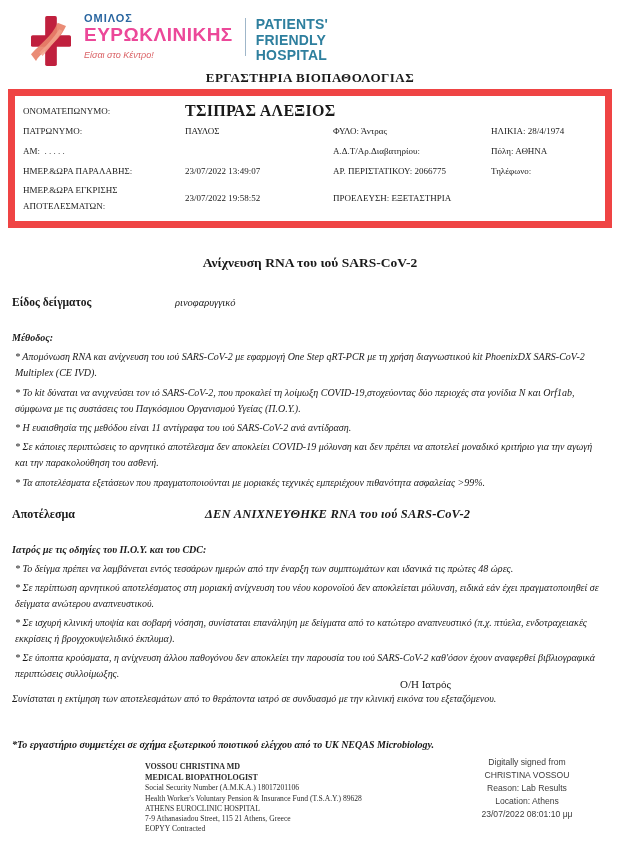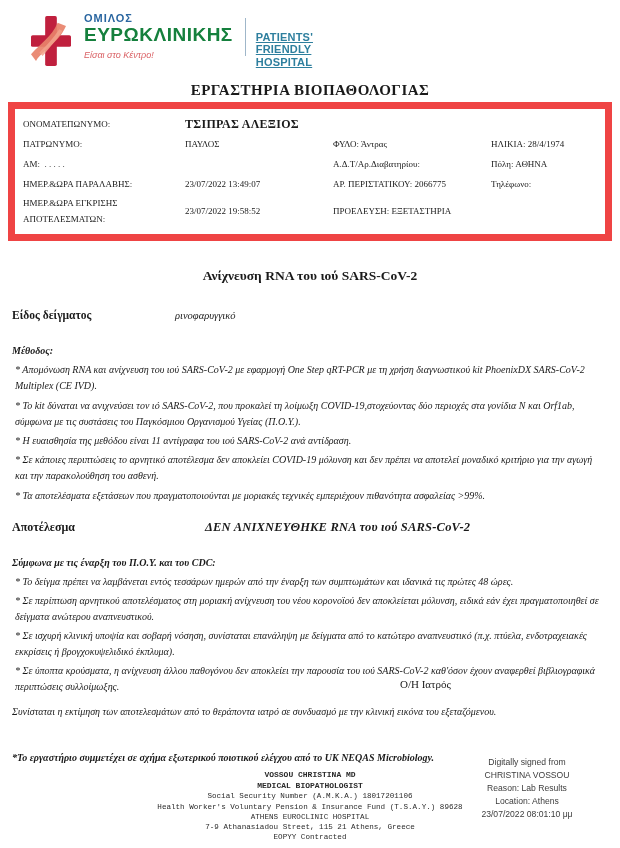--- a/index.html
+++ b/index.html
@@ -13,38 +13,38 @@
     font-family: "Liberation Serif", serif;
     color: #1a1a1a;
     overflow: hidden;
   }
 
   
   .header { display: flex; align-items: flex-start; padding: 12px 0 0 26px; height: 62px; }
   .logo-cross { width: 50px; height: 54px; flex: 0 0 auto; margin-top: 2px; }
   .logo-text { margin-left: 8px; font-family: "Liberation Sans", sans-serif; }
   .logo-line1 { color: #2a66a0; font-size: 11px; letter-spacing: 1px; font-weight: 600; }
-  .logo-line2 { color: #15803d; font-size: 19px; font-weight: bold; letter-spacing: 0.5px; line-height: 1.15; }
+  .logo-line2 { color: #ec4899; font-size: 19px; font-weight: bold; letter-spacing: 0.5px; line-height: 1.15; }
   .logo-tagline { color: #d95f63; font-size: 9px; font-style: italic; margin-top: 4px; }
   .logo-divider { width: 1px; height: 38px; background: #9fb6c9; margin: 6px 10px 0 12px; }
-  .pfh { margin-top: 19px; font-family: "Liberation Sans", sans-serif; color: #2e7f9e; font-weight: bold; font-size: 11px; line-height: 1.12; letter-spacing: 0.2px; text-decoration: underline; }
+  .pfh { margin-top: 5px; font-family: "Liberation Sans", sans-serif; color: #2e7f9e; font-weight: bold; font-size: 14px; line-height: 1.12; letter-spacing: 0.2px; }
 
-  .dept-title { text-align: center; font-weight: bold; font-size: 15px; letter-spacing: 0.5px; margin-top: 20px; }
+  .dept-title { text-align: center; font-weight: bold; font-size: 13px; letter-spacing: 0.5px; margin-top: 8px; }
 
   
   .patient-box {
     margin: 3px 8px 0 8px;
     border: 7px solid #ef4444;
     padding: 5px 4px 6px 4px;
     font-size: 9px;
   }
   .p-row { display: grid; grid-template-columns: 162px 148px 158px 1fr; align-items: center; min-height: 20px; padding: 0 0 0 4px; }
   .p-row.tall { min-height: 34px; }
   .p-cell { white-space: nowrap; }
-  .p-name-value { font-weight: bold; font-size: 12px; letter-spacing: 0.3px; grid-column: 2 / 5; }
+  .p-name-value { font-weight: bold; font-size: 16px; letter-spacing: 0.3px; grid-column: 2 / 5; }
   .p-label-2line { line-height: 1.8; }
 
   
   .test-title { text-align: center; font-weight: bold; font-size: 13.5px; margin-top: 27px; }
   .specimen-row { display: flex; margin: 25px 0 0 12px; align-items: baseline; }
   .specimen-label { font-weight: bold; font-size: 11.5px; width: 163px; }
   .specimen-value { font-style: italic; font-size: 10.5px; }
 
   .methods { margin: 22px 12px 0 12px; font-size: 10px; font-style: italic; line-height: 1.62; }
   .methods-heading { font-weight: bold; }
@@ -57,22 +57,22 @@
   .guidelines { margin: 20px 12px 0 12px; font-size: 10px; font-style: italic; line-height: 1.6; }
   .guidelines-heading { font-weight: bold; }
   .advice { margin: 9px 12px 0 12px; font-size: 10px; font-style: italic; line-height: 1.6; }
   .qa-note { margin: 32px 12px 0 12px; font-size: 10px; font-style: italic; font-weight: bold; }
 
   .doctor-sign { position: absolute; left: 400px; top: 678px; font-size: 11px; }
 
   
   .footer { position: absolute; left: 0; right: 0; top: 755px; }
   .footer-center {
-    width: 330px; margin: 15px auto; text-align: center;
-    font-family: Liberation Mono, monospace; font-size: 7.6px; color: #2b2b2b; line-height: 1.34;
+    width: 330px; margin: 7px auto; 
+    font-family: Liberation Serif, serif; font-size: 7.6px; color: #2b2b2b; line-height: 1.34;
   }
   .footer-center .fl-bold { font-weight: bold; font-size: 8px; }
   .digital-signature {
     position: absolute; right: 28px; top: 1px; width: 130px;
     font-family: "Liberation Sans", sans-serif; font-size: 8.6px; color: #3c3c3c; line-height: 1.5; text-align: center;
   }
 </style>
 </head>
 <body>
 
@@ -149,21 +149,21 @@
     <p class="note">* Σε κάποιες περιπτώσεις το αρνητικό αποτέλεσμα δεν αποκλείει COVID-19 μόλυνση και δεν πρέπει να αποτελεί μοναδικό κριτήριο για την αγωγή και την παρακολούθηση του ασθενή.</p>
     <p class="note">* Τα αποτελέσματα εξετάσεων που πραγματοποιούνται με μοριακές τεχνικές εμπεριέχουν πιθανότητα ασφαλείας &gt;99%.</p>
   </div>
 
   <div class="result-row">
     <span class="result-label">Αποτέλεσμα</span>
     <span class="result-value">ΔΕΝ ΑΝΙΧΝΕΥΘΗΚΕ RNA του ιού SARS-CoV-2</span>
   </div>
 
   <div class="guidelines">
-    <div class="guidelines-heading">Σύμφωνα με τις έναρξη του Π.Ο.Υ. και του CDC:</div>
+    <div class="guidelines-heading">Ιατρός με τις οδηγίες του Π.Ο.Υ. και του CDC:</div>
     <p class="note">* Το δείγμα πρέπει να λαμβάνεται εντός τεσσάρων ημερών από την έναρξη των συμπτωμάτων και ιδανικά τις πρώτες 48 ώρες.</p>
     <p class="note">* Σε περίπτωση αρνητικού αποτελέσματος στη μοριακή ανίχνευση του νέου κορονοϊού δεν αποκλείεται μόλυνση, ειδικά εάν έχει πραγματοποιηθεί σε δείγματα ανώτερου αναπνευστικού.</p>
     <p class="note">* Σε ισχυρή κλινική υποψία και σοβαρή νόσηση, συνίσταται επανάληψη με δείγματα από το κατώτερο αναπνευστικό (π.χ. πτύελα, ενδοτραχειακές εκκρίσεις ή βρογχοκυψελιδικό έκπλυμα).</p>
     <p class="note">* Σε ύποπτα κρούσματα, η ανίχνευση άλλου παθογόνου δεν αποκλείει την παρουσία του ιού SARS-CoV-2 καθ'όσον έχουν αναφερθεί βιβλιογραφικά περιπτώσεις συλλοίμωξης.</p>
   </div>
 
   <div class="advice">Συνίσταται η εκτίμηση των αποτελεσμάτων από το θεράποντα ιατρό σε συνδυασμό με την κλινική εικόνα του εξεταζόμενου.</div>
 
   <div class="qa-note">*Το εργαστήριο συμμετέχει σε σχήμα εξωτερικού ποιοτικού ελέγχου από το UK NEQAS Microbiology.</div>
 

